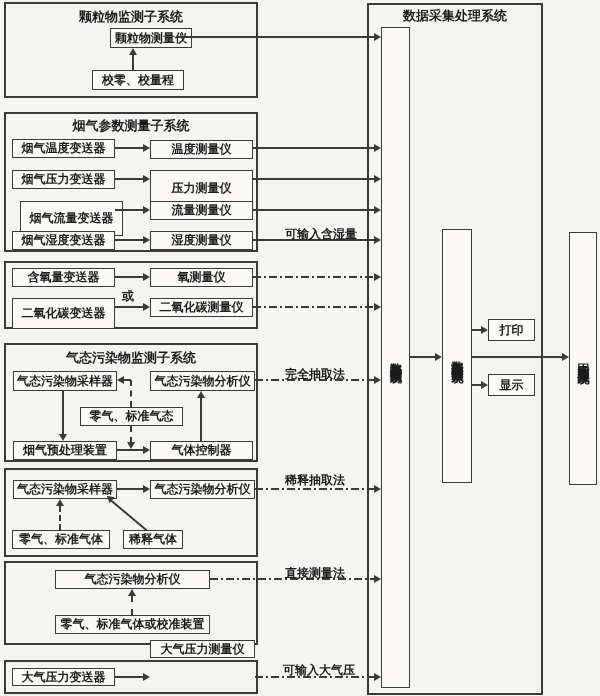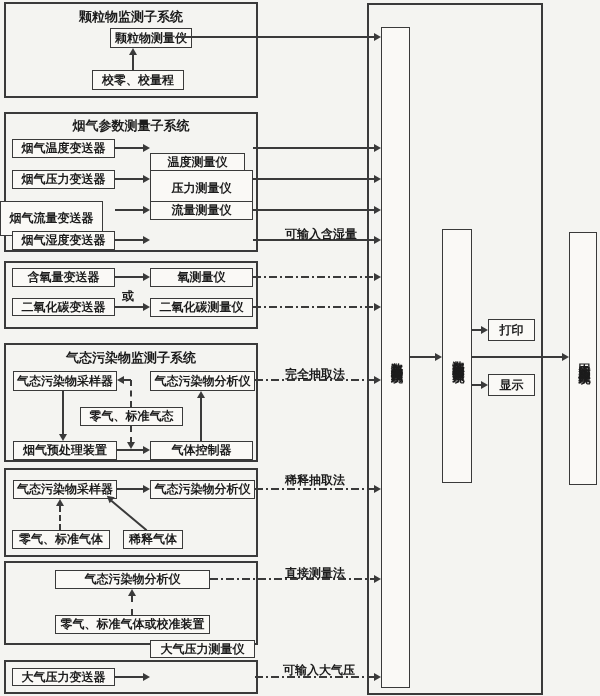--- a/index.html
+++ b/index.html
@@ -1,17 +1,17 @@
 <!DOCTYPE html>
 <html><head>
 <meta charset="utf-8">
 <style>
   html,body{margin:0;padding:0;background:#e9e9e6;}
   .canvas{position:relative;width:600px;height:696px;background:#f4f4f1;overflow:hidden;
-    font-family:Liberation Mono, monospace;color:#1c1c1c;}
+    font-family:Liberation Serif, serif;color:#1c1c1c;}
   .sec{position:absolute;border:2px solid #3a3a3a;background:transparent;box-sizing:border-box;}
   .big{position:absolute;border:2px solid #3a3a3a;background:transparent;box-sizing:border-box;}
   .bx{position:absolute;border:1.5px solid #3a3a3a;background:#faf9f6;box-sizing:border-box;
     display:flex;align-items:center;justify-content:center;font-weight:bold;font-size:12px;
     white-space:nowrap;text-align:center;}
   .ttl{position:absolute;font-weight:bold;font-size:13px;text-align:center;}
   .vtxt{writing-mode:vertical-rl;text-orientation:upright;letter-spacing:1px;font-size:12px;}
   .lh{position:absolute;height:2px;background:#3a3a3a;}
   .lv{position:absolute;width:2px;background:#3a3a3a;}
   .ldd{position:absolute;height:2px;
@@ -36,56 +36,57 @@
   <div class="bx" style="left:92px;top:70px;width:92px;height:20px">校零、校量程</div>
   <div class="lv" style="left:132px;top:55px;height:15px"></div>
   <div class="ah-u" style="left:129px;top:48px"></div>
   <div class="lh" style="left:177px;top:36px;width:197px"></div>
   <div class="ah-r" style="left:374px;top:33px"></div>
 
   <div class="sec" style="left:4px;top:112px;width:254px;height:140px"></div>
   <div class="ttl" style="left:4px;top:117px;width:254px">烟气参数测量子系统</div>
 
   <div class="bx" style="left:12px;top:139px;width:103px;height:19px">烟气温度变送器</div>
-  <div class="bx" style="left:150px;top:153px;width:95px;height:19px">温度测量仪</div>
+  <div class="bx" style="left:150px;top:140px;width:103px;height:19px">温度测量仪</div>
   <div class="lh" style="left:115px;top:147px;width:28px"></div>
   <div class="ah-r" style="left:143px;top:144px"></div>
   <div class="lh" style="left:253px;top:147px;width:121px"></div>
   <div class="ah-r" style="left:374px;top:144px"></div>
 
   <div class="bx" style="left:12px;top:170px;width:103px;height:19px">烟气压力变送器</div>
   <div class="bx" style="left:150px;top:170px;width:103px;height:36px">压力测量仪</div>
   <div class="lh" style="left:115px;top:178px;width:28px"></div>
   <div class="ah-r" style="left:143px;top:175px"></div>
   <div class="lh" style="left:253px;top:178px;width:121px"></div>
   <div class="ah-r" style="left:374px;top:175px"></div>
 
-  <div class="bx" style="left:0;top:201px;width:103px;height:35px">烟气流量变送器</div>
+  <div class="bx" style="left:20px;top:201px;width:103px;height:35px">烟气流量变送器</div>
   <div class="bx" style="left:150px;top:201px;width:103px;height:19px">流量测量仪</div>
   <div class="lh" style="left:115px;top:209px;width:28px"></div>
   <div class="ah-r" style="left:143px;top:206px"></div>
   <div class="lh" style="left:253px;top:209px;width:121px"></div>
   <div class="ah-r" style="left:374px;top:206px"></div>
 
   <div class="bx" style="left:12px;top:231px;width:103px;height:19px">烟气湿度变送器</div>
+  <div class="bx" style="left:150px;top:231px;width:103px;height:19px">湿度测量仪</div>
   <div class="lh" style="left:115px;top:239px;width:28px"></div>
   <div class="ah-r" style="left:143px;top:236px"></div>
   <div class="lh" style="left:253px;top:239px;width:121px"></div>
   <div class="ah-r" style="left:374px;top:236px"></div>
   <div class="lbl" style="left:285px;top:226px">可输入含湿量</div>
 
   <div class="sec" style="left:4px;top:261px;width:254px;height:68px"></div>
   <div class="bx" style="left:12px;top:268px;width:103px;height:19px">含氧量变送器</div>
   <div class="bx" style="left:150px;top:268px;width:103px;height:19px">氧测量仪</div>
   <div class="lh" style="left:115px;top:276px;width:28px"></div>
   <div class="ah-r" style="left:143px;top:273px"></div>
   <div class="ldd" style="left:253px;top:276px;width:121px"></div>
   <div class="ah-r" style="left:374px;top:273px"></div>
   <div class="lbl" style="left:122px;top:288px;font-size:12px">或</div>
-  <div class="bx" style="left:12px;top:298px;width:103px;height:18px">二氧化碳变送器</div>
+  <div class="bx" style="left:12px;top:298px;width:103px;height:31px">二氧化碳变送器</div>
   <div class="bx" style="left:150px;top:298px;width:103px;height:19px">二氧化碳测量仪</div>
   <div class="lh" style="left:115px;top:306px;width:28px"></div>
   <div class="ah-r" style="left:143px;top:303px"></div>
   <div class="ldd" style="left:253px;top:306px;width:121px"></div>
   <div class="ah-r" style="left:374px;top:303px"></div>
 
   <div class="sec" style="left:4px;top:343px;width:254px;height:119px"></div>
   <div class="ttl" style="left:4px;top:349px;width:254px">气态污染物监测子系统</div>
   <div class="bx" style="left:13px;top:371px;width:104px;height:20px">气态污染物采样器</div>
   <div class="bx" style="left:150px;top:371px;width:105px;height:20px">气态污染物分析仪</div>
@@ -134,20 +135,21 @@
   <div class="sec" style="left:4px;top:660px;width:254px;height:34px"></div>
   <div class="bx" style="left:12px;top:668px;width:103px;height:18px">大气压力变送器</div>
   <div class="bx" style="left:150px;top:640px;width:105px;height:18px">大气压力测量仪</div>
   <div class="lh" style="left:115px;top:676px;width:28px"></div>
   <div class="ah-r" style="left:143px;top:673px"></div>
   <div class="ldd" style="left:255px;top:676px;width:119px"></div>
   <div class="ah-r" style="left:374px;top:673px"></div>
   <div class="lbl" style="left:283px;top:662px">可输入大气压</div>
 
   <div class="big" style="left:367px;top:3px;width:176px;height:692px"></div>
+  <div class="ttl" style="left:367px;top:7px;width:176px">数据采集处理系统</div>
 
   <div class="bx" style="left:381px;top:27px;width:29px;height:661px">
     <span class="vtxt">数据采集与控制系统</span>
   </div>
   <div class="bx" style="left:442px;top:229px;width:30px;height:254px">
     <span class="vtxt">数据处理与远程通信系统</span>
   </div>
   <div class="lh" style="left:410px;top:356px;width:25px"></div>
   <div class="ah-r" style="left:435px;top:353px"></div>
 

